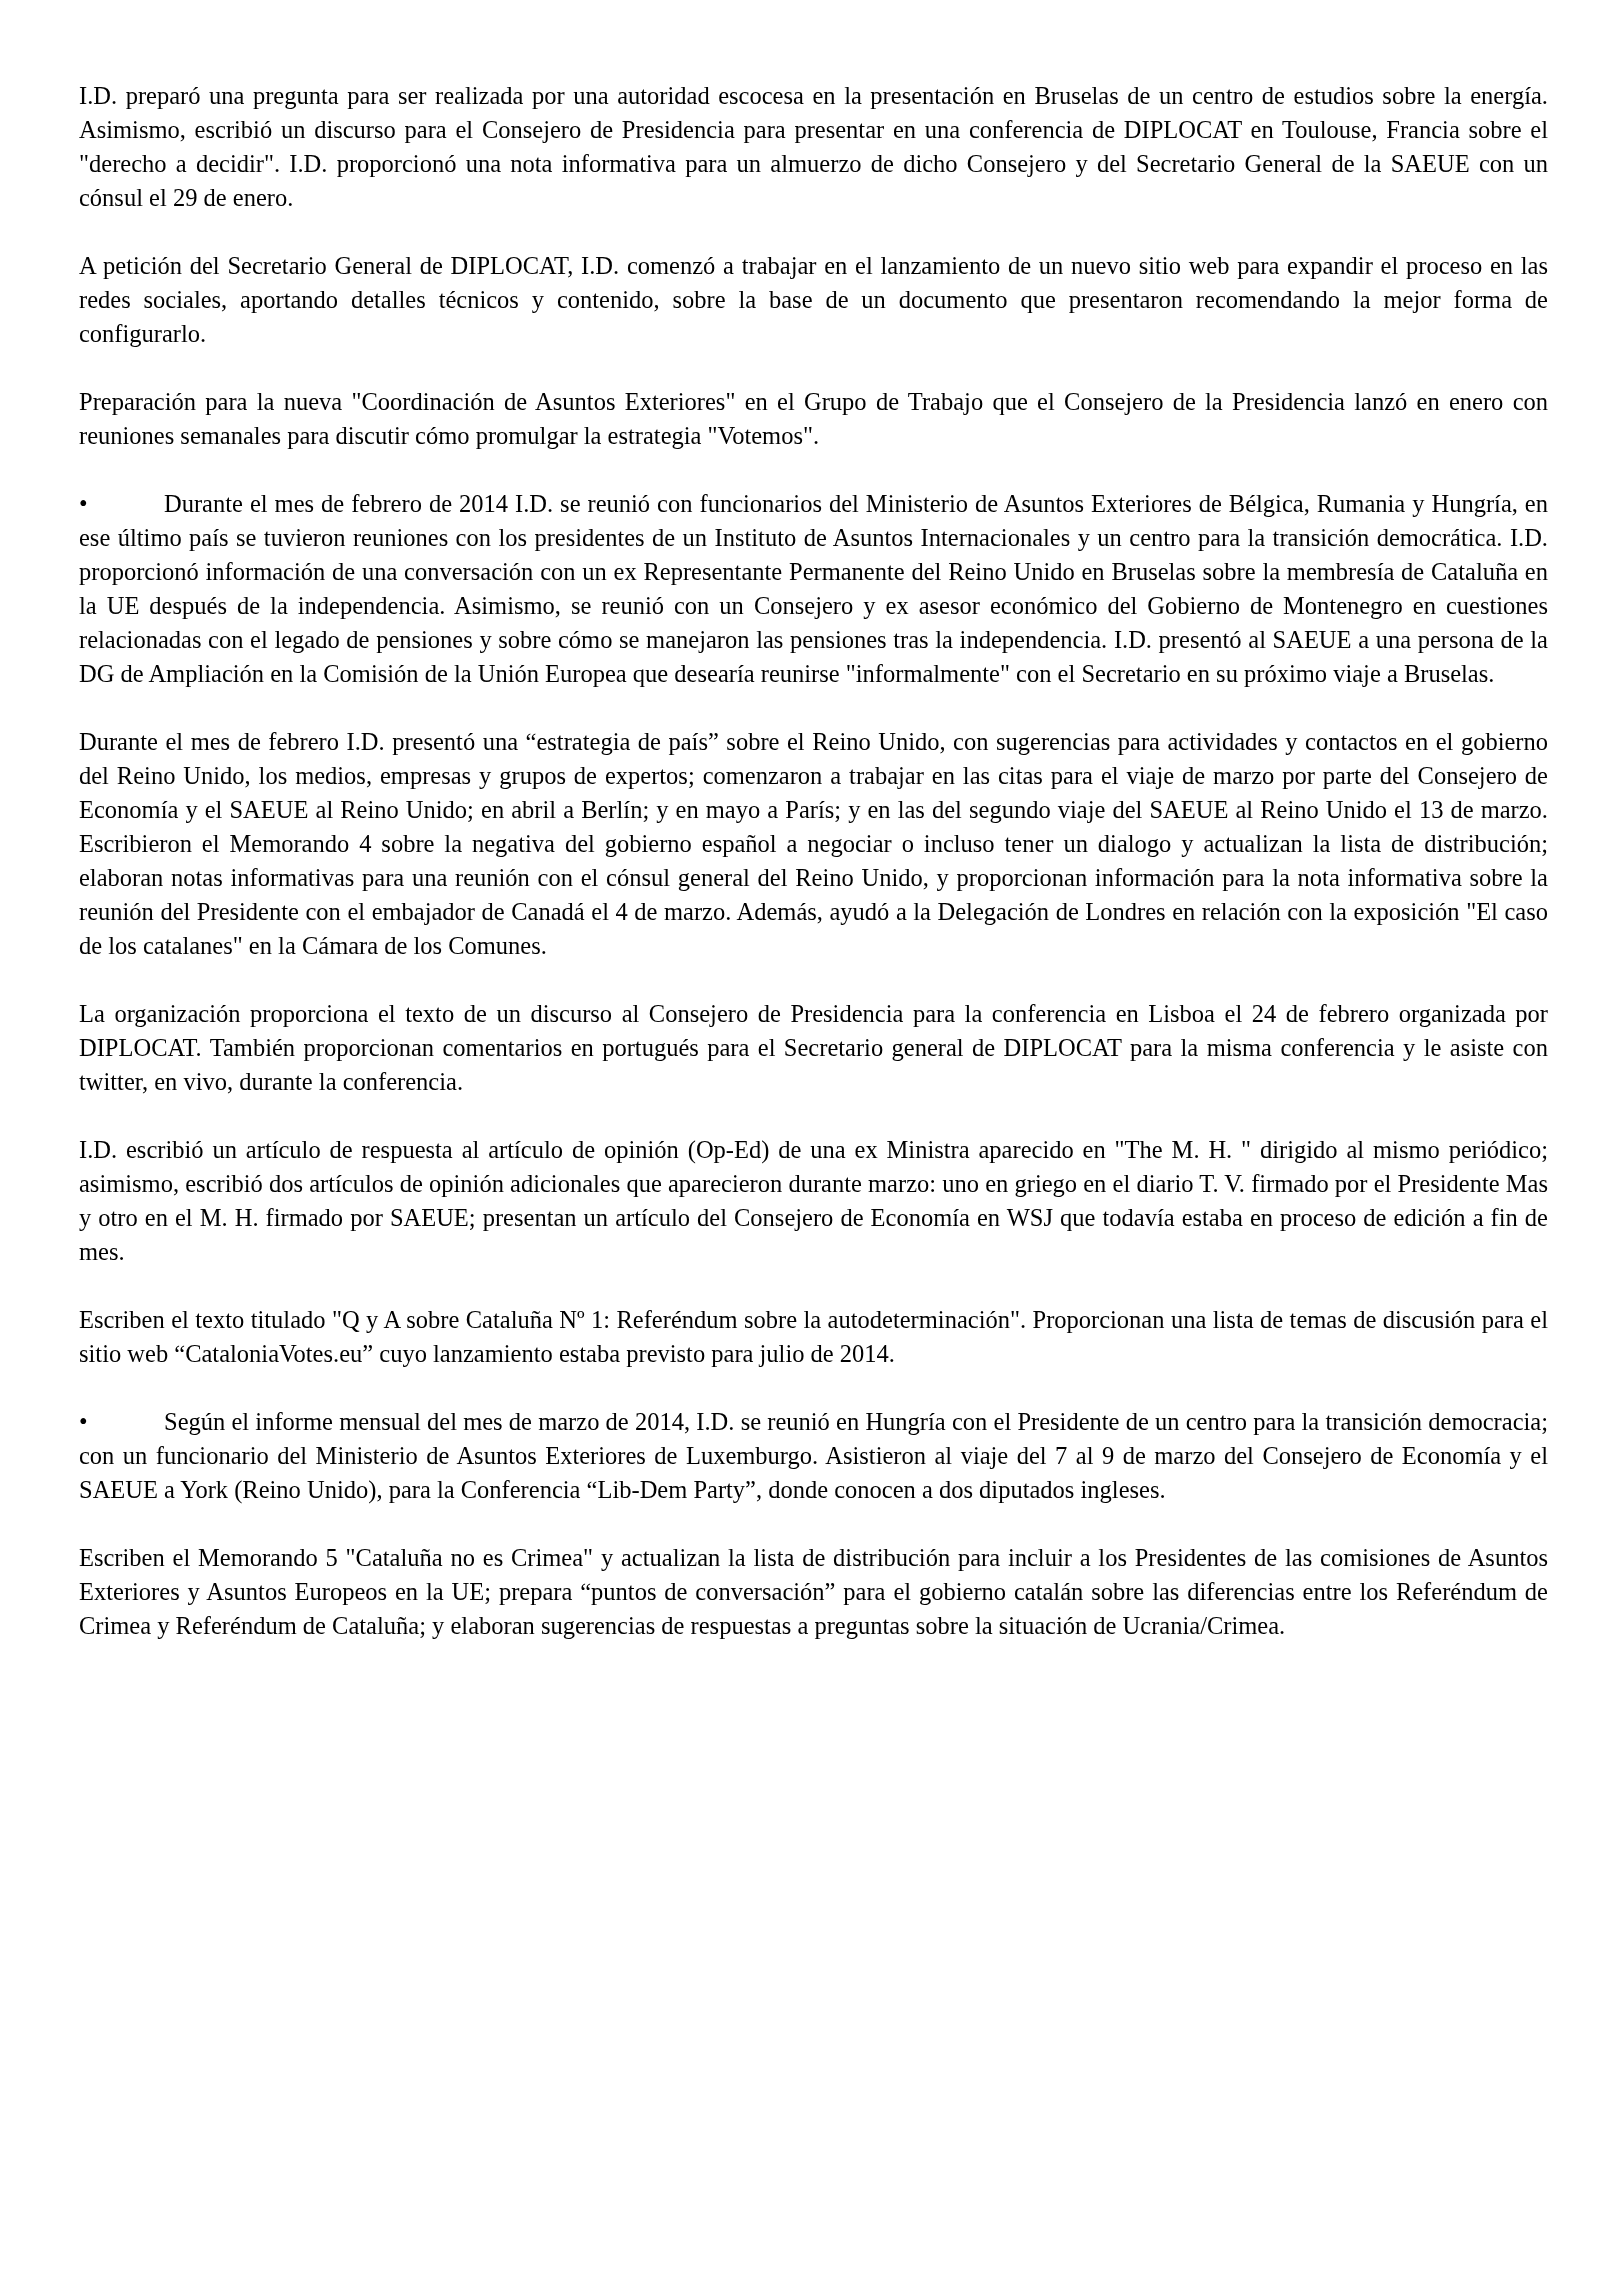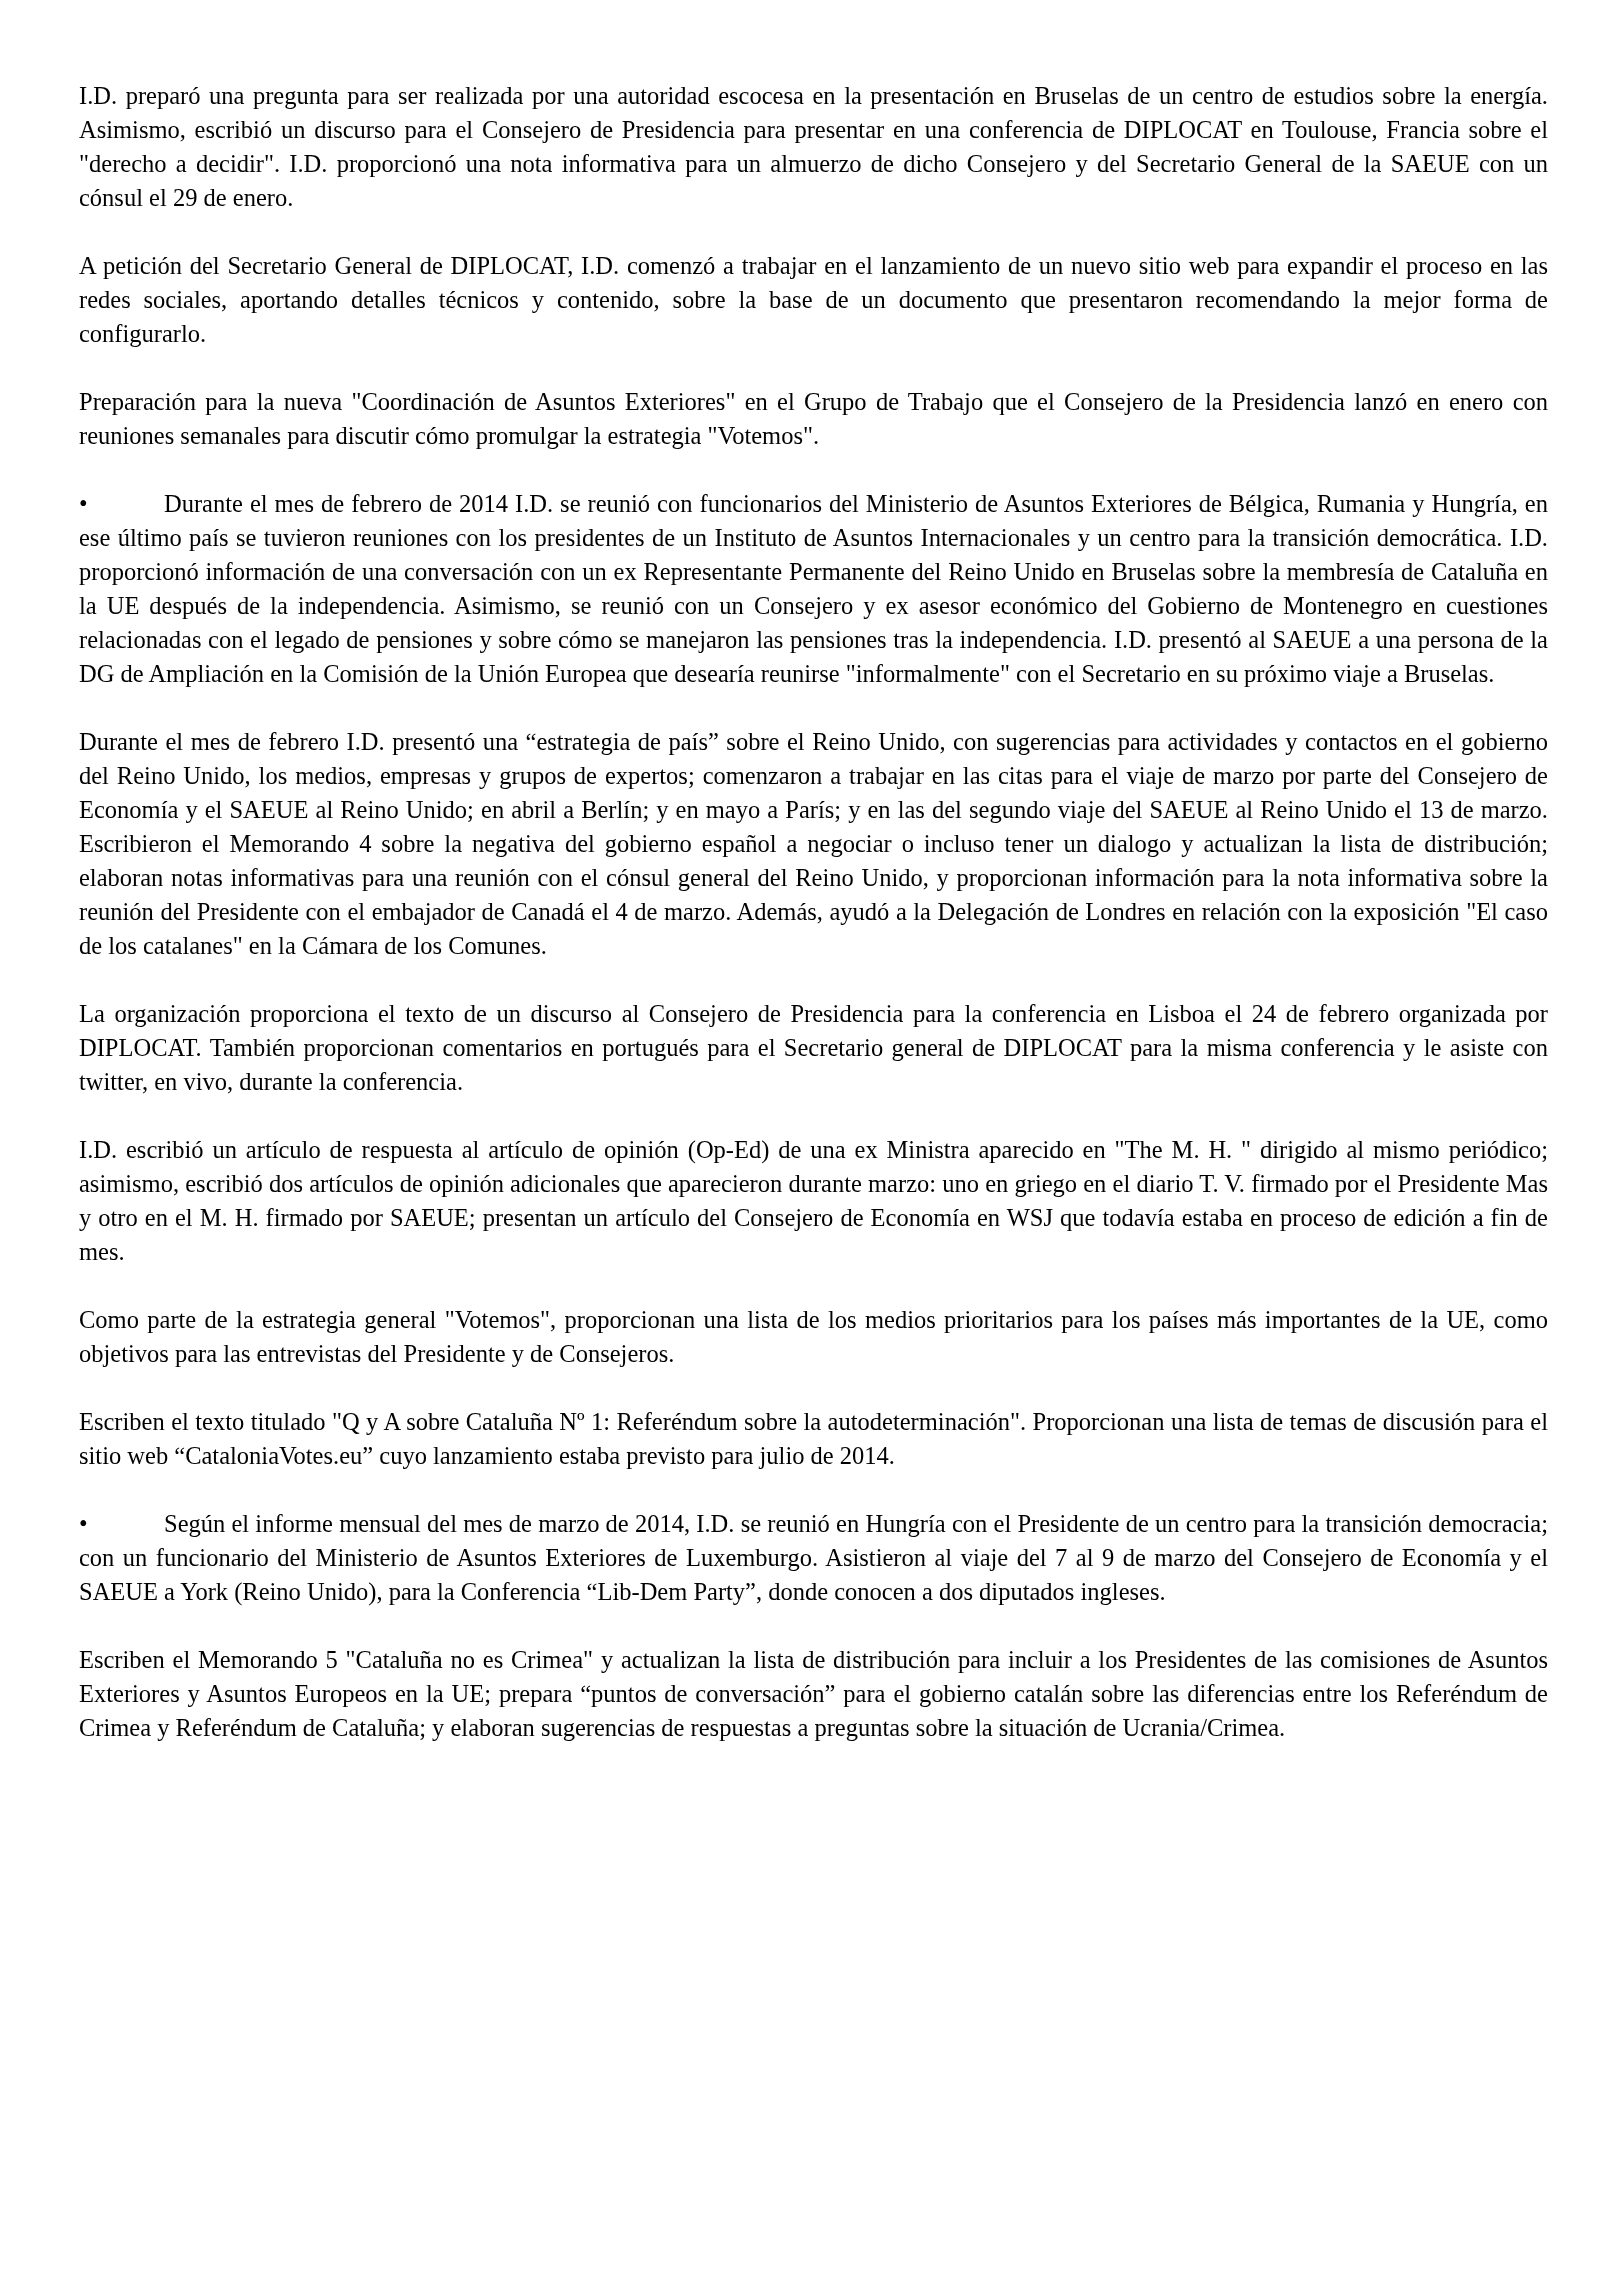--- a/index.html
+++ b/index.html
@@ -37,18 +37,17 @@
 <body>
 
 <div class="page">
   <p class="para">I.D. preparó una pregunta para ser realizada por una autoridad escocesa en la presentación en Bruselas de un centro de estudios sobre la energía. Asimismo, escribió un discurso para el Consejero de Presidencia para presentar en una conferencia de DIPLOCAT en Toulouse, Francia sobre el "derecho a decidir". I.D. proporcionó una nota informativa para un almuerzo de dicho Consejero y del Secretario General de la SAEUE con un cónsul el 29 de enero.</p>
   <p class="para">A petición del Secretario General de DIPLOCAT, I.D. comenzó a trabajar en el lanzamiento de un nuevo sitio web para expandir el proceso en las redes sociales, aportando detalles técnicos y contenido, sobre la base de un documento que presentaron recomendando la mejor forma de configurarlo.</p>
   <p class="para">Preparación para la nueva "Coordinación de Asuntos Exteriores" en el Grupo de Trabajo que el Consejero de la Presidencia lanzó en enero con reuniones semanales para discutir cómo promulgar la estrategia "Votemos".</p>
   <p class="para bullet-para"><span class="bullet">•</span><span>Durante el mes de febrero de 2014 I.D. se reunió con funcionarios del Ministerio de Asuntos Exteriores de Bélgica, Rumania y Hungría, en ese último país se tuvieron reuniones con los presidentes de un Instituto de Asuntos Internacionales y un centro para la transición democrática. I.D. proporcionó información de una conversación con un ex Representante Permanente del Reino Unido en Bruselas sobre la membresía de Cataluña en la UE después de la independencia. Asimismo, se reunió con un Consejero y ex asesor económico del Gobierno de Montenegro en cuestiones relacionadas con el legado de pensiones y sobre cómo se manejaron las pensiones tras la independencia. I.D. presentó al SAEUE a una persona de la DG de Ampliación en la Comisión de la Unión Europea que desearía reunirse "informalmente" con el Secretario en su próximo viaje a Bruselas.</span></p>
   <p class="para">Durante el mes de febrero I.D. presentó una “estrategia de país” sobre el Reino Unido, con sugerencias para actividades y contactos en el gobierno del Reino Unido, los medios, empresas y grupos de expertos; comenzaron a trabajar en las citas para el viaje de marzo por parte del Consejero de Economía y el SAEUE al Reino Unido; en abril a Berlín; y en mayo a París; y en las del segundo viaje del SAEUE al Reino Unido el 13 de marzo. Escribieron el Memorando 4 sobre la negativa del gobierno español a negociar o incluso tener un dialogo y actualizan la lista de distribución; elaboran notas informativas para una reunión con el cónsul general del Reino Unido, y proporcionan información para la nota informativa sobre la reunión del Presidente con el embajador de Canadá el 4 de marzo. Además, ayudó a la Delegación de Londres en relación con la exposición "El caso de los catalanes" en la Cámara de los Comunes.</p>
   <p class="para">La organización proporciona el texto de un discurso al Consejero de Presidencia para la conferencia en Lisboa el 24 de febrero organizada por DIPLOCAT. También proporcionan comentarios en portugués para el Secretario general de DIPLOCAT para la misma conferencia y le asiste con twitter, en vivo, durante la conferencia.</p>
   <p class="para">I.D. escribió un artículo de respuesta al artículo de opinión (Op-Ed) de una ex Ministra aparecido en "The M. H. " dirigido al mismo periódico; asimismo, escribió dos artículos de opinión adicionales que aparecieron durante marzo: uno en griego en el diario T. V. firmado por el Presidente Mas y otro en el M. H. firmado por SAEUE; presentan un artículo del Consejero de Economía en WSJ que todavía estaba en proceso de edición a fin de mes.</p>
-  <p class="para">Como parte de la estrategia general "Votemos", proporcionan una lista de los medios prioritarios para los países más importantes de la UE, como objetivos para las entrevistas del Presidente y de Consejeros.</p>
   <p class="para">Escriben el texto titulado "Q y A sobre Cataluña Nº 1: Referéndum sobre la autodeterminación". Proporcionan una lista de temas de discusión para el sitio web “CataloniaVotes.eu” cuyo lanzamiento estaba previsto para julio de 2014.</p>
   <p class="para bullet-para"><span class="bullet">•</span><span>Según el informe mensual del mes de marzo de 2014, I.D. se reunió en Hungría con el Presidente de un centro para la transición democracia; con un funcionario del Ministerio de Asuntos Exteriores de Luxemburgo. Asistieron al viaje del 7 al 9 de marzo del Consejero de Economía y el SAEUE a York (Reino Unido), para la Conferencia “Lib-Dem Party”, donde conocen a dos diputados ingleses.</span></p>
   <p class="para">Escriben el Memorando 5 "Cataluña no es Crimea" y actualizan la lista de distribución para incluir a los Presidentes de las comisiones de Asuntos Exteriores y Asuntos Europeos en la UE; prepara “puntos de conversación” para el gobierno catalán sobre las diferencias entre los Referéndum de Crimea y Referéndum de Cataluña; y elaboran sugerencias de respuestas a preguntas sobre la situación de Ucrania/Crimea.</p>
 </div>
 
 
 </body></html>

